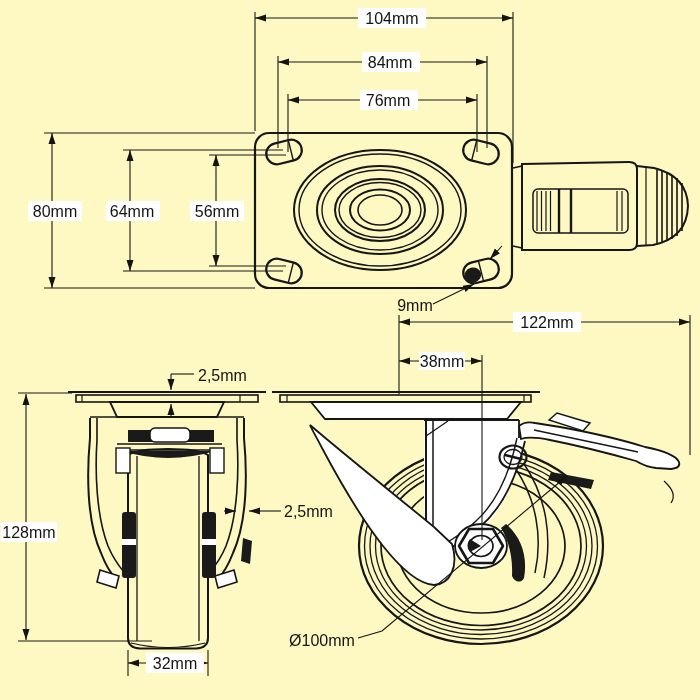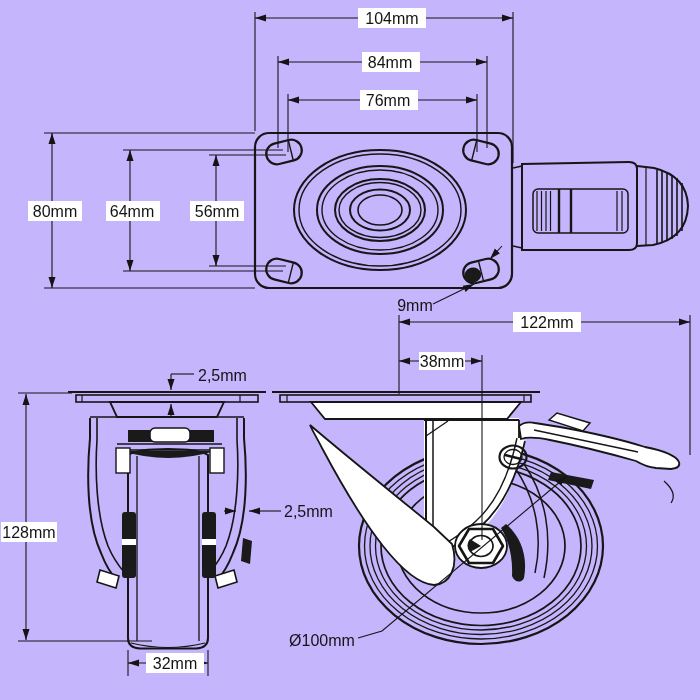--- a/index.html
+++ b/index.html
@@ -1,16 +1,16 @@
 <!DOCTYPE html>
 <html><head>
 <meta charset="utf-8">
 <style>
   html,body{margin:0;padding:0;background:#ffffff;}
-  .stage{width:700px;height:700px;background:#c4b5fd;position:relative;overflow:hidden;}
+  .stage{width:700px;height:700px;background:#fef9c3;position:relative;overflow:hidden;}
   svg{display:block;}
   .ln{stroke:#161616;fill:none;}
   .dim{stroke:#161616;stroke-width:1.1;fill:none;}
   .dim-label{font-family:"Liberation Sans","DejaVu Sans",sans-serif;font-size:16px;fill:#141414;}
   .bg{fill:#ffffff;stroke:none;}
   .dark{fill:#1a1a1a;stroke:none;}
   .wfill{fill:#ffffff;}
 </style>
 </head>
 <body>

